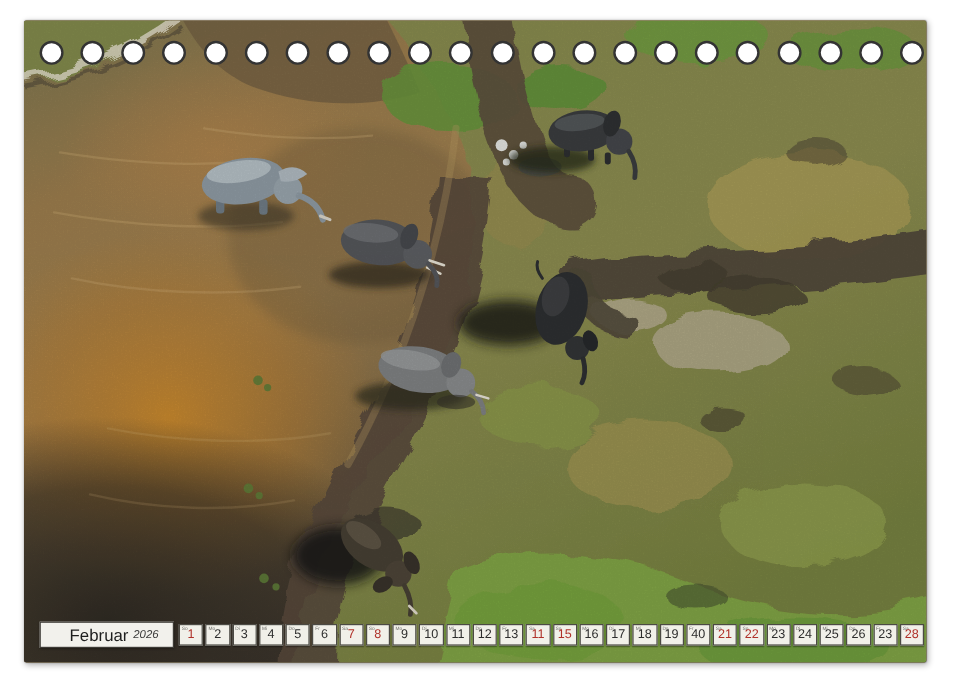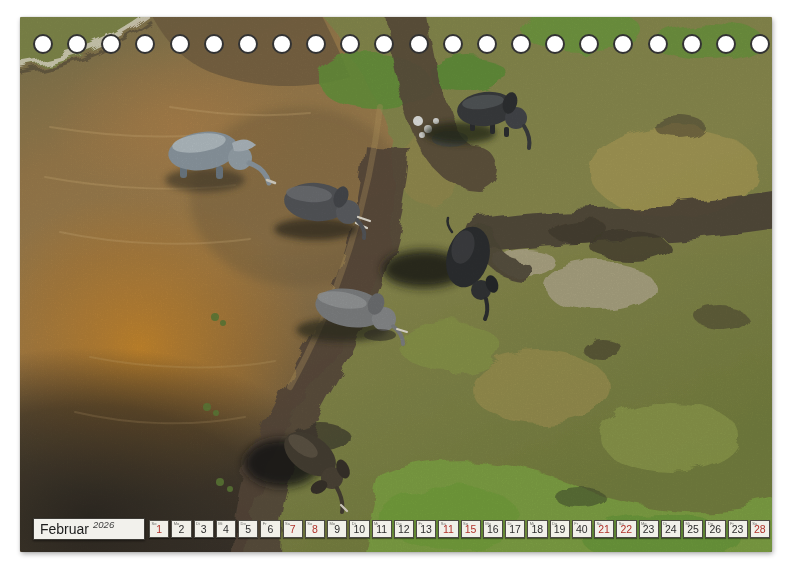--- a/index.html
+++ b/index.html
@@ -16,21 +16,21 @@
   .photo svg{display:block;}
   
   .hole{
     position:absolute;top:17px;width:20px;height:20px;border-radius:50%;
     background:#ffffff;border:2px solid #333333;box-sizing:border-box;
   }
   
   .month-box{
     position:absolute;left:13px;top:501px;width:112px;height:22px;
     background:#f2f1ec;border:1px solid #3d3b36;box-sizing:border-box;
-    display:flex;align-items:flex-start;gap:4px;padding-left:6px;
+    display:flex;align-items:center;gap:4px;padding-left:24px;
     box-shadow:0 1px 2px rgba(0,0,0,.45);
   }
   .month-box .m{font-size:14px;line-height:20px;color:#1d1d1d;}
   .month-box .y{font-size:9.5px;color:#3c3c3c;font-style:italic;}
   .days{
     position:absolute;left:129px;top:503px;right:2px;height:18px;
     display:flex;gap:2px;
   }
   .day{
     flex:1;position:relative;background:var(--cell-bg,#f1f0e9);

